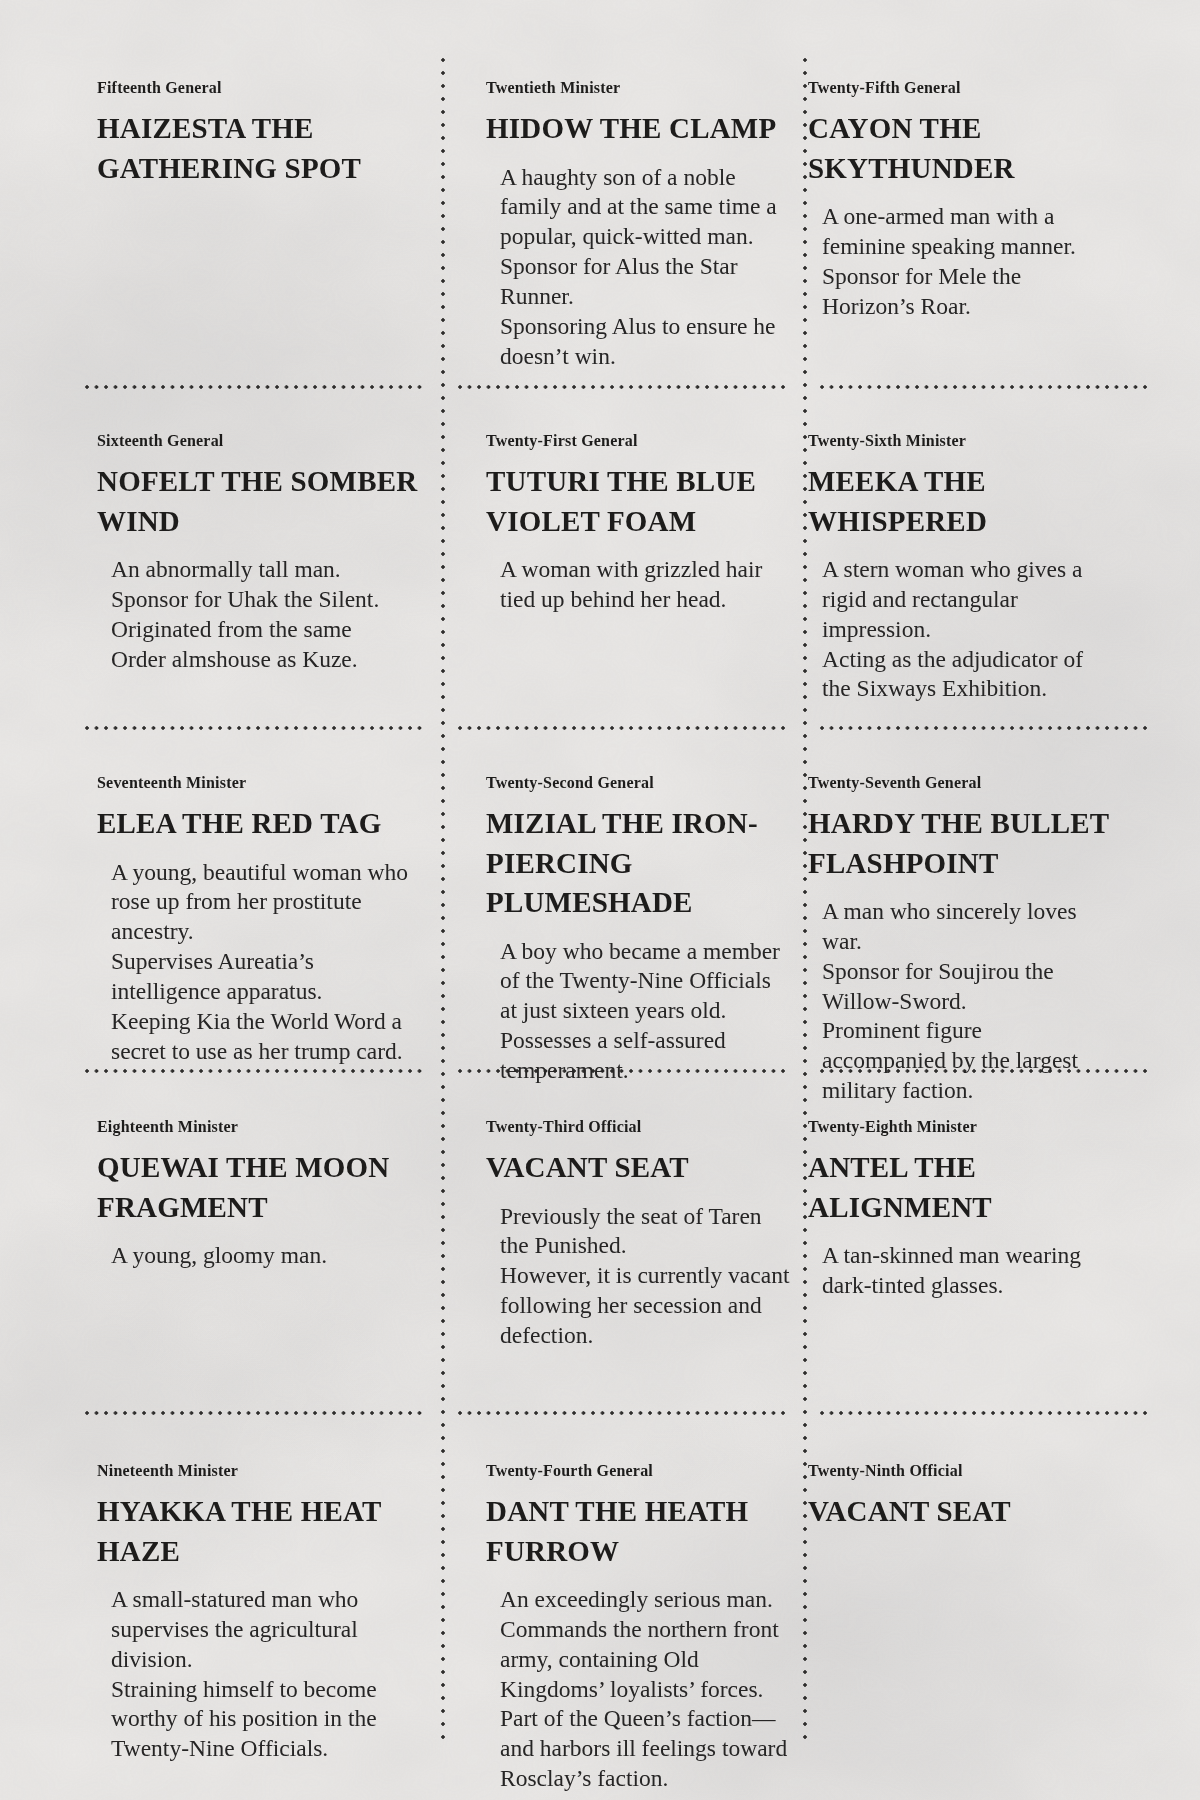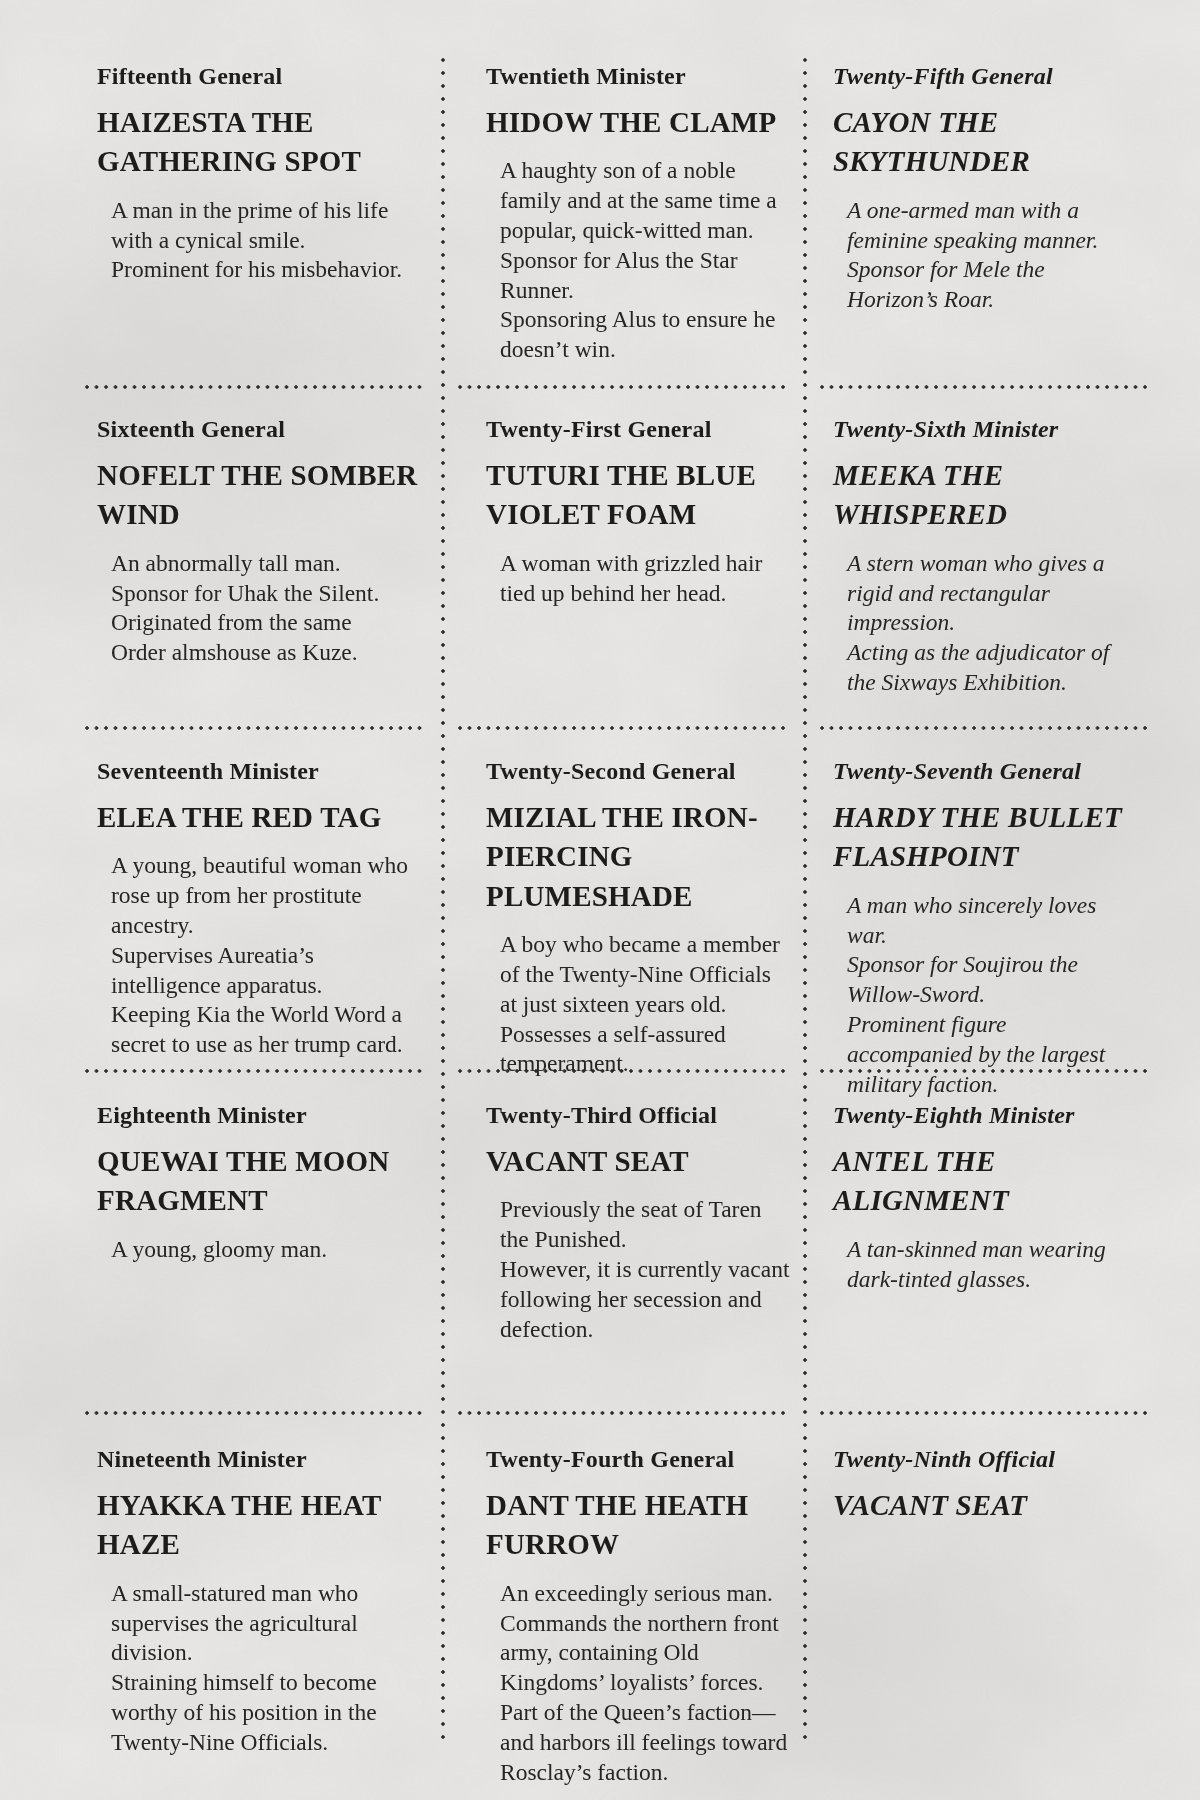--- a/index.html
+++ b/index.html
@@ -27,35 +27,35 @@
     background-image:radial-gradient(circle at 2px 2px,#2e2d2c 1.5px,rgba(0,0,0,0) 1.9px);
     background-size:9.5px 4px;background-repeat:repeat-x;
   }
   .v-sep{
     position:absolute;width:4px;
     background-image:radial-gradient(circle at 2px 2px,#2e2d2c 1.5px,rgba(0,0,0,0) 1.9px);
     background-size:4px 13px;background-repeat:repeat-y;
   }
   .cell{position:absolute;}
   .role{
-    font-size:24px;font-weight:700;color:#1d1c1b;
-    letter-spacing:0.2px;line-height:1.2;margin:0 0 5px 0;
+    font-size:16px;font-weight:700;color:#1d1c1b;
+    letter-spacing:0.2px;line-height:1.2;margin:16px 0 5px 0;
   }
   .name{
     font-size:29px;font-weight:700;color:#1d1c1b;
     letter-spacing:0.2px;line-height:1.36;margin:12px 0 7px 0;
   }
   .desc{
     font-size:23.5px;color:#262525;line-height:1.27;
     margin:14px;white-space:pre-line;
   }
   
   .col0{left:97px;width:326px;}
   .col1{left:486px;width:318px;}
-  .col2{left:833px;width:302px;font-style:italic;}
+  .col2{left:808px;width:302px;}
   .row0{top:62px;}
   .row1{top:415px;}
   .row2{top:757px;}
   .row3{top:1101px;}
   .row4{top:1445px;}
   
   .hy0{top:385px;} .hy1{top:726px;} .hy2{top:1069px;} .hy3{top:1411px;}
   .hx0{left:85px;width:340px;}
   .hx1{left:458px;width:330px;}
   .hx2{left:820px;width:330px;}
@@ -90,22 +90,20 @@
   <div class="h-sep hy2 hx0"></div>
   <div class="h-sep hy2 hx1"></div>
   <div class="h-sep hy2 hx2"></div>
   <div class="h-sep hy3 hx0"></div>
   <div class="h-sep hy3 hx1"></div>
   <div class="h-sep hy3 hx2"></div>
 
   <article class="cell row0 col0">
     <div class="role">Fifteenth General</div>
     <h2 class="name">HAIZESTA THE GATHERING SPOT</h2>
-    <p class="desc">A man in the prime of his life with a cynical smile.
-Prominent for his misbehavior.</p>
   </article>
   <article class="cell row0 col1">
     <div class="role">Twentieth Minister</div>
     <h2 class="name">HIDOW THE CLAMP</h2>
     <p class="desc">A haughty son of a noble family and at the same time a popular, quick-witted man.
 Sponsor for Alus the Star Runner.
 Sponsoring Alus to ensure he doesn’t win.</p>
   </article>
   <article class="cell row0 col2">
     <div class="role">Twenty-Fifth General</div>

